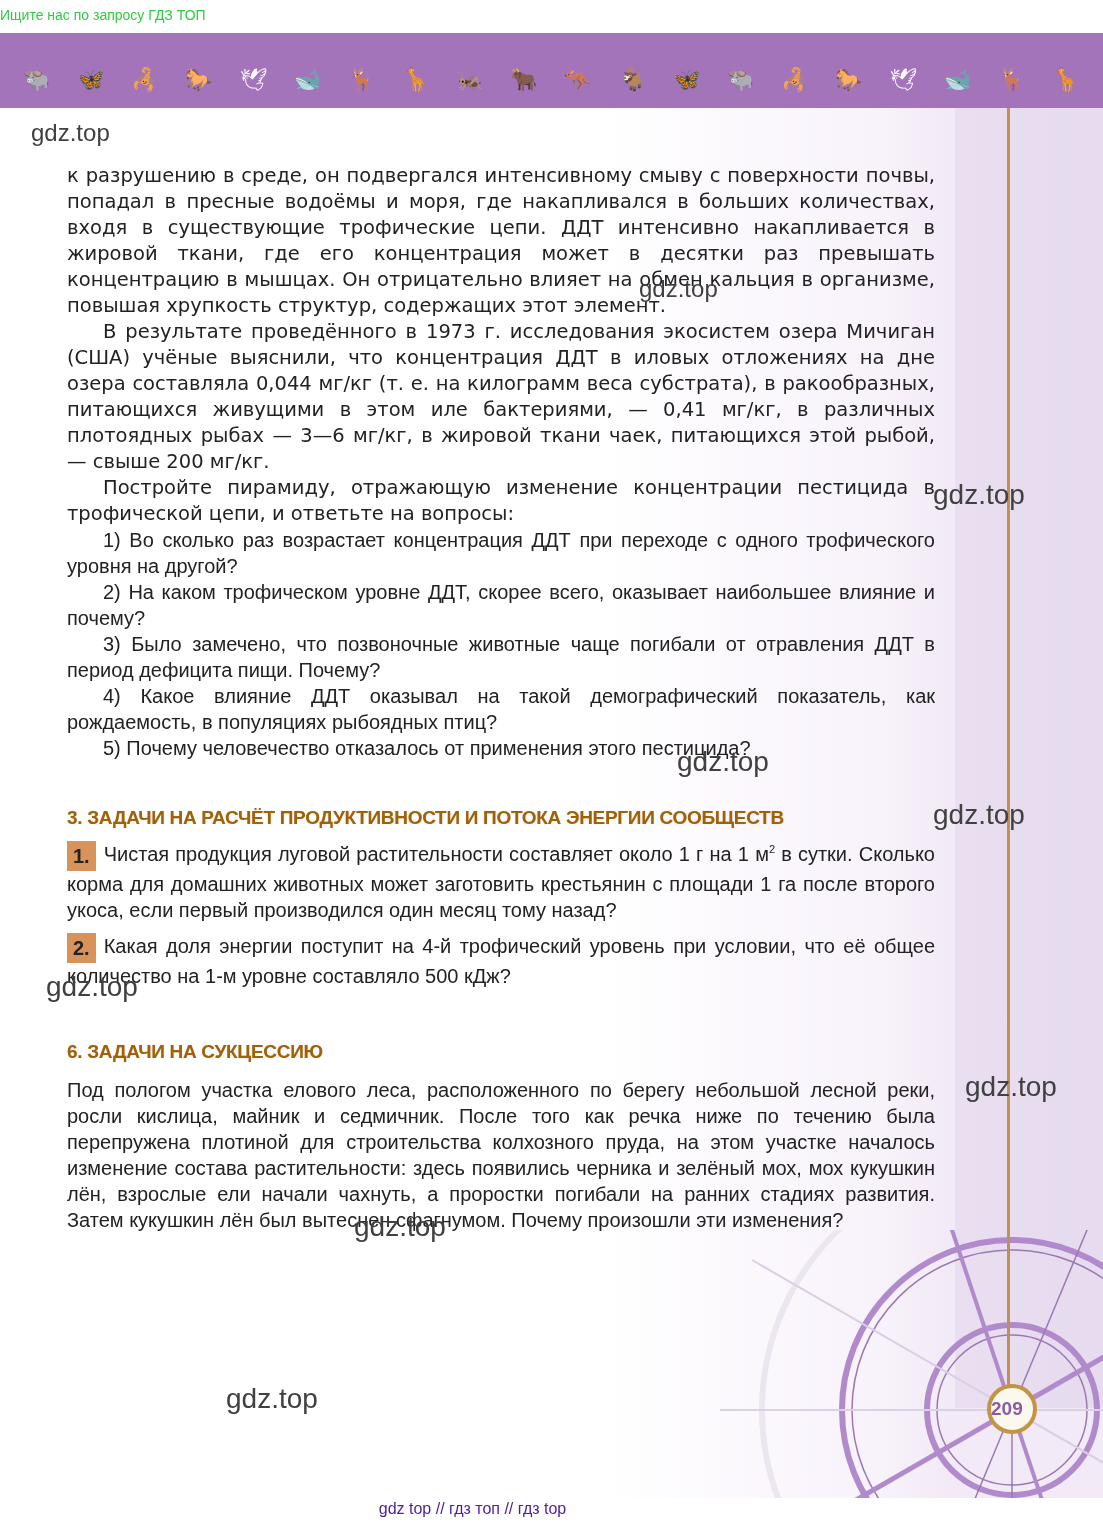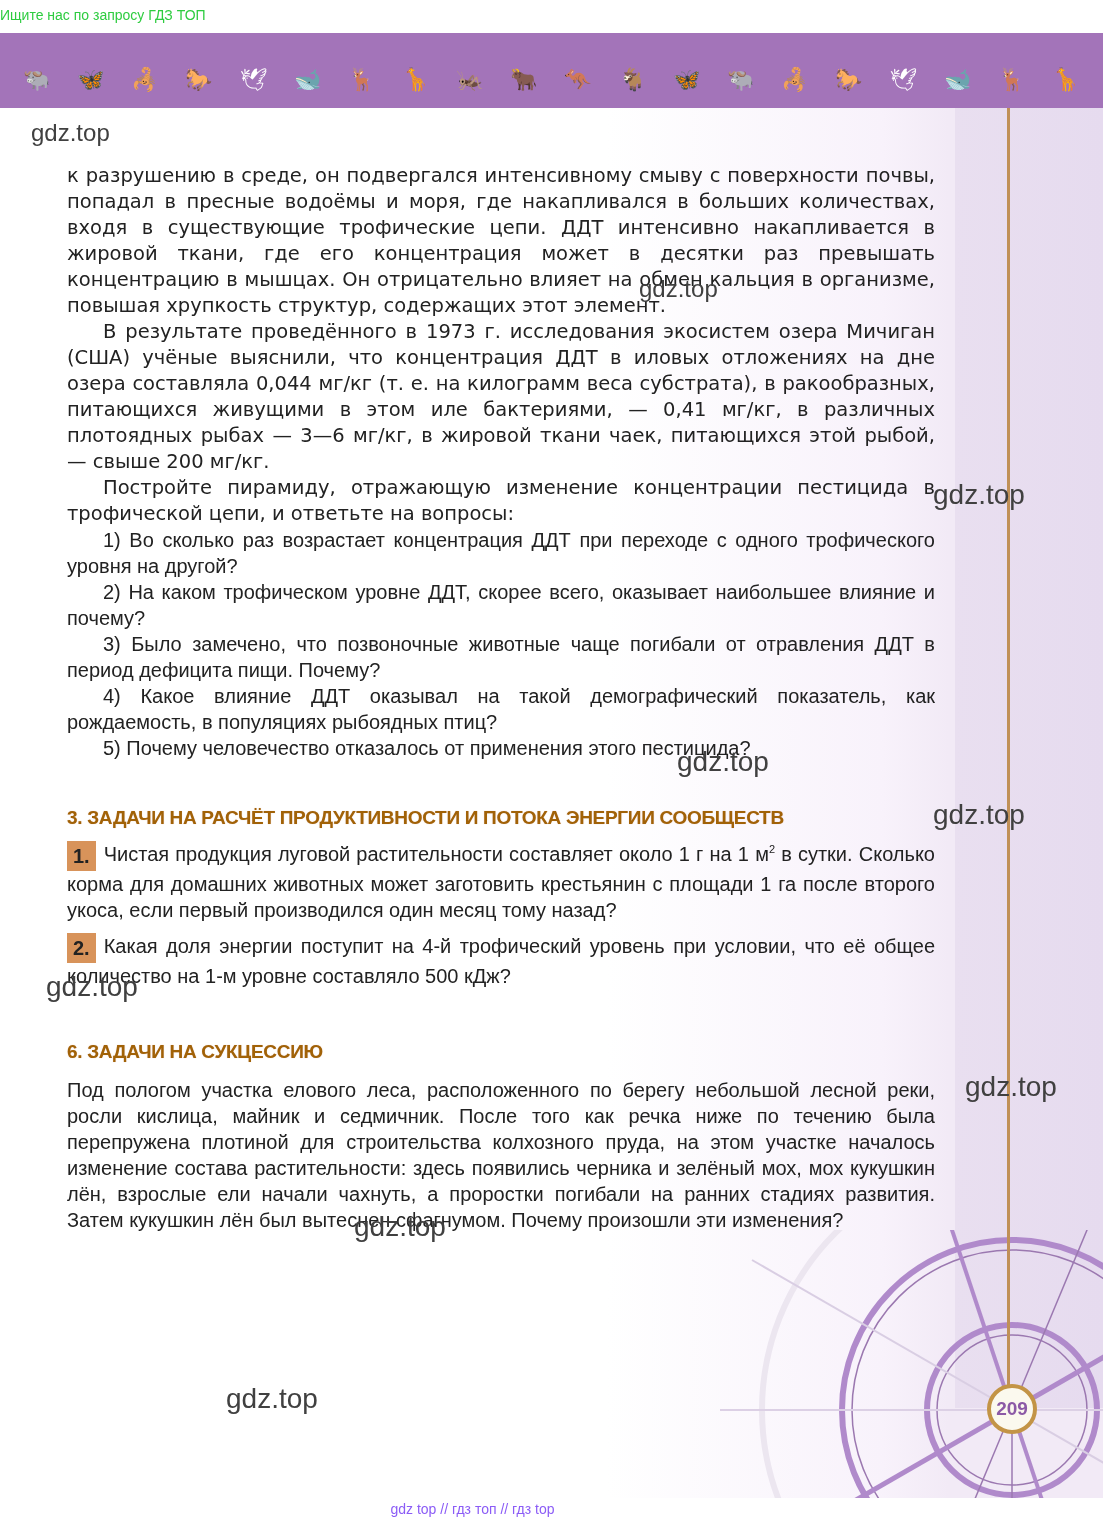--- a/index.html
+++ b/index.html
@@ -37,21 +37,21 @@
     position: absolute; left: 1007px; top: 108px; width: 3px; height: 1280px;
     background: #c09057;
   }
   .wheel {
     position: absolute; left: 720px; top: 1230px; width: 383px; height: 268px; overflow: hidden;
   }
   .page-number {
     position: absolute; left: 987px; top: 1384px; width: 50px; height: 50px;
     border-radius: 50%; border: 4px solid #c39446; background: #fbf9ee;
     box-sizing: border-box;
-    text-align: center; line-height: 42px; font-weight: bold; font-size: 19px; color: #8c5aa6;
+    line-height: 42px; font-weight: bold; font-size: 19px; color: #8c5aa6;
     font-family: "Liberation Sans", sans-serif;
   }
   .content {
     position: absolute; left: 67px; top: 145px; width: 868px;
     font-size: 19.5px; line-height: 26px; color: #222222; margin-top: 18px;
   }
   .content p { margin: 0; text-align: justify; text-align-last: left; }
   .indent { text-indent: 36px; }
   .narrow { font-family: "Liberation Sans", sans-serif; font-size: 20px; letter-spacing: 0px; }
   .section-title {
@@ -65,21 +65,21 @@
     padding: 0 6px; height: 30px; line-height: 30px; margin-right: 8px; font-size: 20px;
     vertical-align: -2px;
   }
   .wm {
     position: absolute; font-family: "Liberation Sans", sans-serif; color: #404040; font-size: 28px;
     line-height: 30px;
   }
   .wm.small { font-size: 24px; }
   .footer {
     position: absolute; left: 0; top: 1498px; width: 945px; height: 30px; text-align: center;
-    line-height: 22px; font-size: 14px; color: #8b5cf6; font-family: "Liberation Sans", sans-serif;
+    line-height: 22px; font-size: 16px; color: #4c1d95; font-family: "Liberation Sans", sans-serif;
   }
   sup { font-size: 11px; line-height: 0; }
 </style>
 </head>
 <body>
 
 <div class="top-banner">Ищите нас по запросу ГДЗ ТОП</div>
 
 <div class="animal-strip">
   <div class="icons" id="animal-icons">

